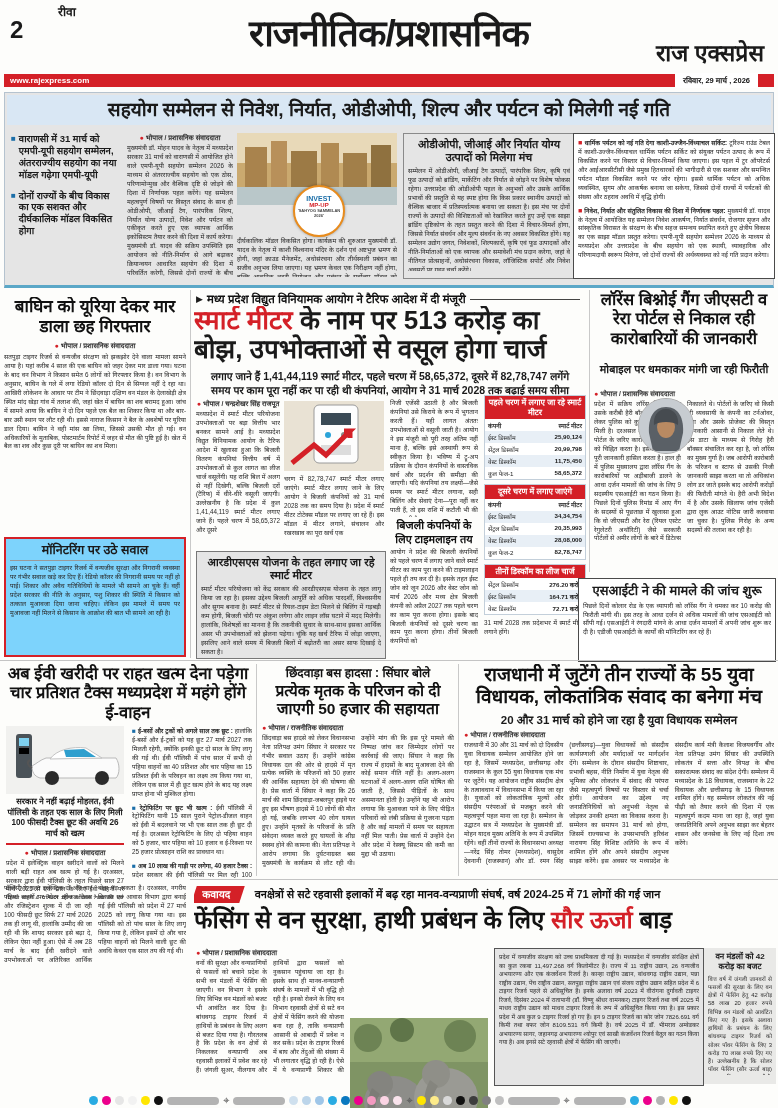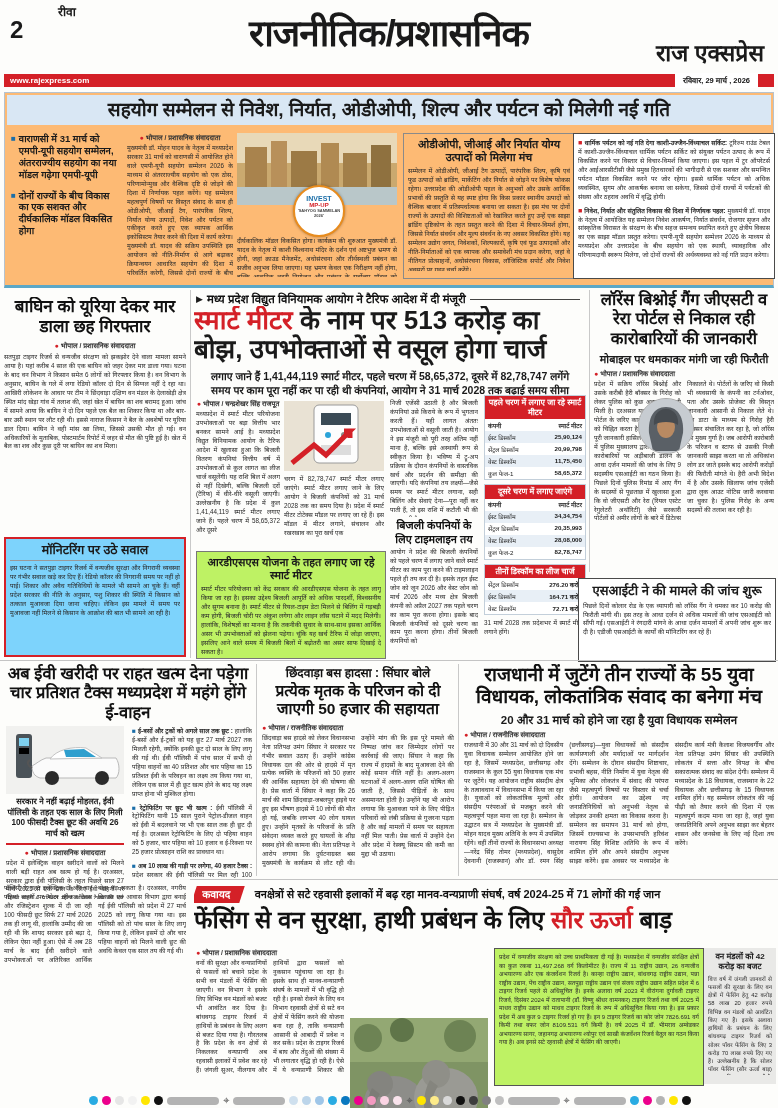--- a/index.html
+++ b/index.html
@@ -15,42 +15,42 @@
   .edition{left:10px;top:6px;width:60px;line-height:1;}
   .edition .ed-name{font-size:12px;font-weight:bold;margin-left:48px;}
   .edition .ed-num{font-size:24px;font-weight:800;}
   .section-title{left:0;top:6px;width:778px;text-align:center;font-size:37px;font-weight:800;letter-spacing:-1px;}
   .brand{right:14px;top:36px;font-size:23px;font-weight:800;text-align:right;}
   .redbar{left:4px;top:74px;width:770px;height:13px;background:#d42027;}
   .website{left:10px;top:74px;height:13px;line-height:13px;color:#fff;font-size:8px;font-weight:bold;}
   .datebox{right:20px;top:73px;height:15px;line-height:15px;background:#fff;padding:0 8px;font-size:7.5px;font-weight:bold;color:#111;}
   .redcap{right:6px;top:74px;width:10px;height:13px;background:#d42027;}
   
-  .topstory{left:4px;top:92px;width:768px;height:192px;border:1px solid #b5c3cf;border-bottom:3px solid #5ba7c7;background:#fdba74;}
+  .topstory{left:4px;top:92px;width:768px;height:192px;border:1px solid #b5c3cf;border-bottom:3px solid #5ba7c7;background:#e5e5e5;}
   .ts-banner{position:absolute;left:2px;top:2px;width:764px;height:30px;background:#d9e7f4;
              font-size:19px;font-weight:800;text-align:center;line-height:30px;overflow:hidden;}
   .ts-hl-item{display:flex;gap:3px;margin-bottom:9px;font-size:9.5px;font-weight:bold;line-height:1.25;}
   .ts-hl-item .sq{color:#1b6ea8;font-size:8px;line-height:1.4;}
   .ts-box{border:1px solid #8a8a8a;padding:4px;overflow:hidden;}
   .ts-box-title{font-size:11px;font-weight:800;text-align:center;line-height:1.2;margin-bottom:3px;}
   .pt-title{font-weight:800;}
   .pt .sq{color:#d42027;font-size:7px;margin-right:2px;}
   .photo{overflow:hidden;position:relative;background:#d8c9a8;}
   .logo-circle{position:absolute;border-radius:50%;background:#fff;border:2px solid #e88c1e;
                text-align:center;overflow:hidden;box-shadow:0 0 3px rgba(0,0,0,.35);}
   .logo-circle .l1{font-size:7px;font-weight:800;color:#1b6ea8;margin-top:8px;}
   .logo-circle .l2{font-size:6px;font-weight:800;color:#d42027;}
   .logo-circle .l3{font-size:4px;font-weight:bold;color:#444;}
   
   .art-h{font-weight:800;text-align:center;line-height:1.18;color:#111;overflow:hidden;}
   .kick{font-weight:800;color:#111;}
   .redtxt{color:#d42027;}
   
   .redbox{border:2px solid #d42027;padding:4px;overflow:hidden;background:#7dd3fc;}
-  .plainbox{border:1px solid #777;padding:4px;overflow:hidden;background:#bef264;}
+  .plainbox{border:1px solid #777;padding:4px;overflow:hidden;background:#e5e5e5;}
   .box-t{font-size:12.5px;font-weight:800;text-align:center;margin-bottom:3px;line-height:1.2;}
   
   .mtable{width:100%;margin-bottom:4px;border:1px solid #c3cfda;background:#fff;}
   .mt-title{background:#d42027;color:#fff;font-size:8px;font-weight:800;text-align:center;padding:2px 1px;line-height:1.2;}
   .mt-head,.mt-row{display:flex;justify-content:space-between;font-size:6.2px;padding:1.5px 3px;}
   .mt-head{font-weight:bold;color:#333;}
   .mt-row:nth-child(odd){background:#e8eff6;}
   .mt-row .v{font-weight:bold;}
   
   .tagchip{display:inline-block;background:#d42027;color:#fff;font-size:10.5px;font-weight:800;
@@ -260,21 +260,21 @@
           <span>वेस्ट डिस्कॉम</span>
           <span class="v">72.71 करोड़</span>
         </div>
     </div>
     <div class="b">31 मार्च 2028 तक प्रदेशभर में स्मार्ट मीटर लगाने होंगे।</div>
   </div>
   <div class="vline" style="left:589px;top:290px;height:282px;"></div>
 
   <div class="abs" style="left:594px;top:290px;width:180px;">
     <div class="art-h" style="font-size:16.5px;">लॉरेंस बिश्नोई गैंग जीएसटी व रेरा पोर्टल से निकाल रही कारोबारियों की जानकारी</div>
-    <div class="deck" style="font-size:11px;margin:3px 0;">मोबाइल पर धमकाकर मांगी जा रही फिरौती</div>
+    <div class="deck" style="font-size:11px;margin:13px 0;">मोबाइल पर धमकाकर मांगी जा रही फिरौती</div>
     <div class="byline" style="margin-bottom:2px;">
       <span class="dot">●</span><span>भोपाल / प्रशासनिक संवाददाता</span>
     </div>
     <div class="b" style="height:178px;column-count:2;column-gap:6px;">प्रदेश में सक्रिय लॉरेंस बिश्नोई और उसके करीबी हैरी बॉक्सर के गिरोह को लेकर पुलिस को कुछ अहम जानकारी मिली है। दरअसल यह गिरोह सरकारी पोर्टल के जरिए कारोबार से जुड़े लोगों को चिह्नित करता है। इसके बाद उनकी पूरी जानकारी हासिल करता है। हाल ही में पुलिस मुख्यालय द्वारा लॉरेंस गैंग के कारोबारियों पर अड़ीबाजी डालने के आधा दर्जन मामलों की जांच के लिए 9 सदस्यीय एसआईटी का गठन किया है। पिछले दिनों पुलिस रिमांड में आए गैंग के सदस्यों से पूछताछ में खुलासा हुआ कि वो जीएसटी और रेरा (रियल एस्टेट रेगुलेटरी अथॉरिटी) जैसे सरकारी पोर्टलों से अमीर लोगों के बारे में डिटेल्स निकालते थे। पोर्टलों के जरिए वो किसी भी व्यवसायी के कंपनी का टर्नओवर, पता और उसके प्रोजेक्ट की विस्तृत जानकारी आसानी से निकाल लेते थे। इस डाटा के माध्यम से गिरोह हैरी बॉक्सर संचालित कर रहा है, जो लॉरेंस का मुख्य गुर्गा है। जब आरोपी कारोबारी के परिजन व स्टाफ से उसकी निजी जानकारी साझा करता था तो अधिकांश लोग डर जाते इसके बाद आरोपी करोड़ों की फिरौती मांगते थे। हैरी अभी विदेश में है और उसके खिलाफ जांच एजेंसी द्वारा लुक आउट नोटिस जारी करवाया जा चुका है। पुलिस गिरोह के अन्य सदस्यों की तलाश कर रही है।</div>
   </div>
   <div class="abs" style="left:638px;top:398px;width:54px;height:54px;border-radius:50%;overflow:hidden;border:1px solid #aaa;background:#cfd4d8;">
     <svg width="54" height="54">
       <rect width="54" height="54" fill="#c7ccd1"></rect>
       <path d="M27 8 C14 8 9 20 10 34 L14 52 L40 52 L44 34 C45 20 40 8 27 8 Z" fill="#5a6066"></path>
       <ellipse cx="27" cy="28" rx="9" ry="11" fill="#b98a62"></ellipse>

